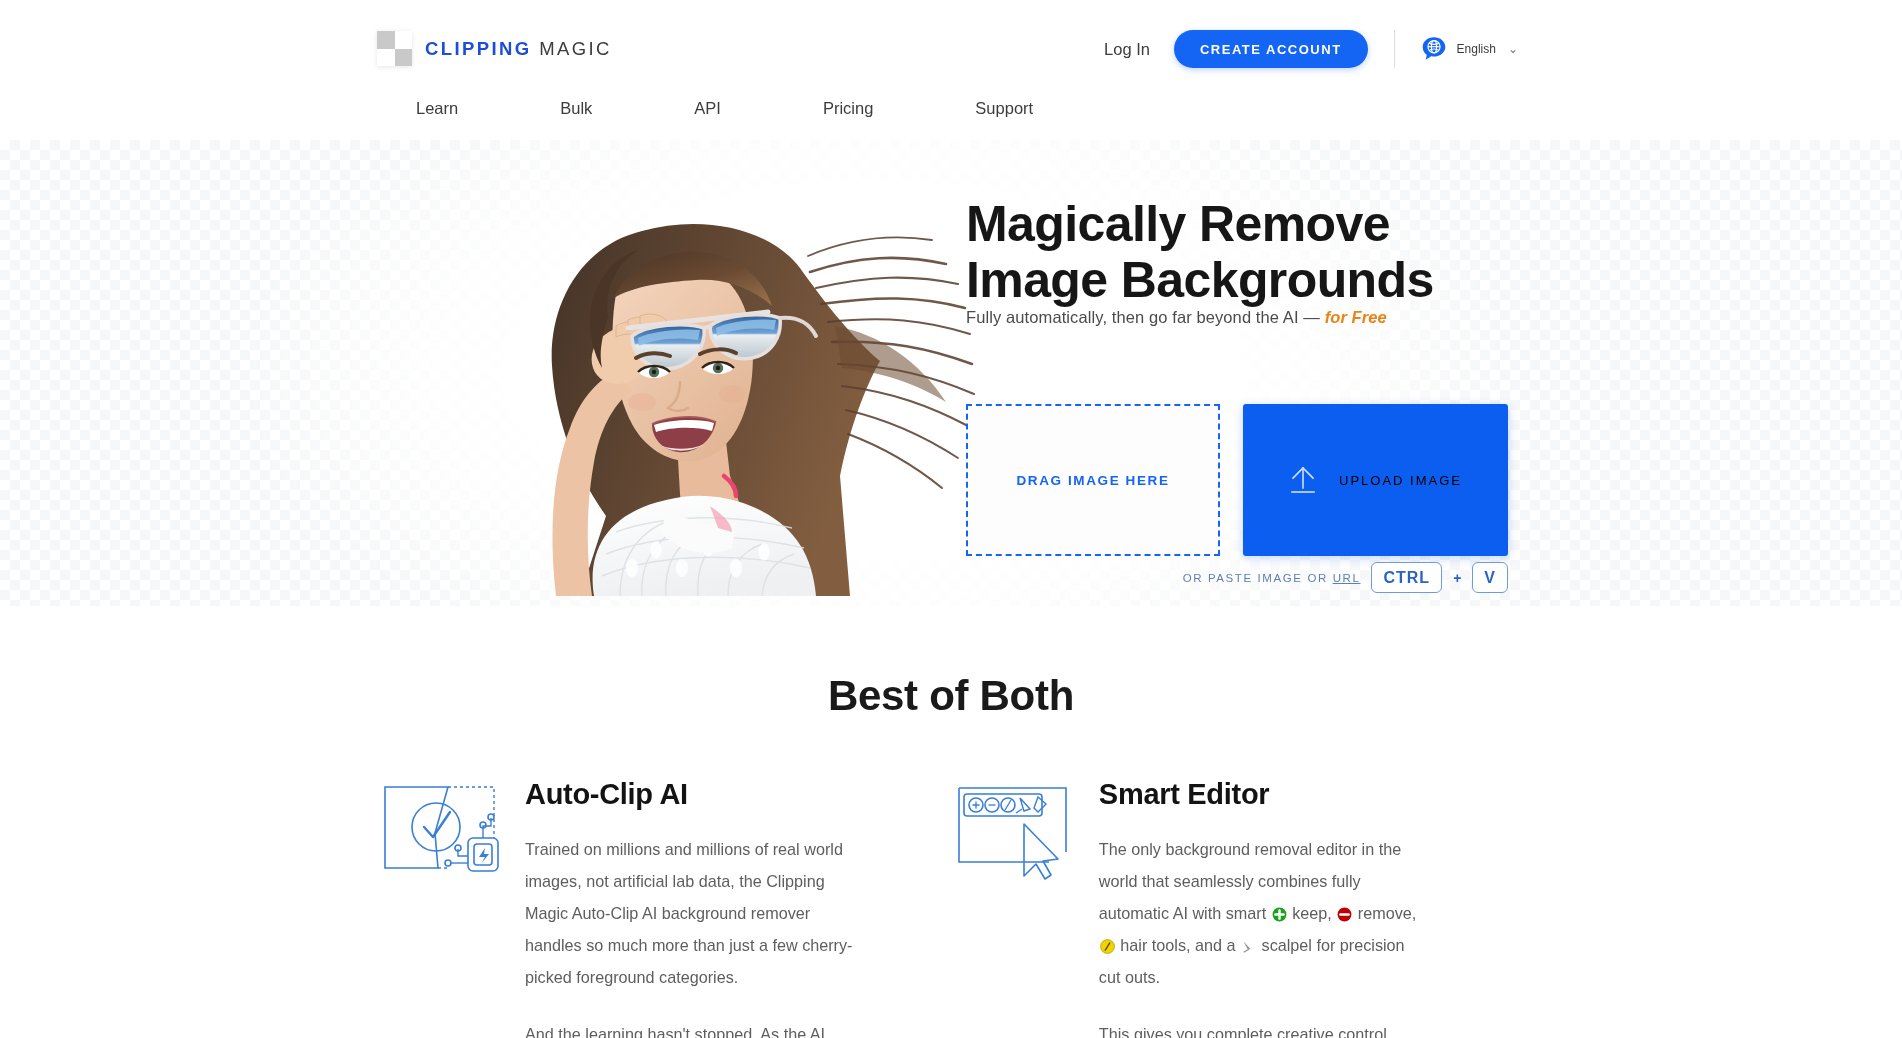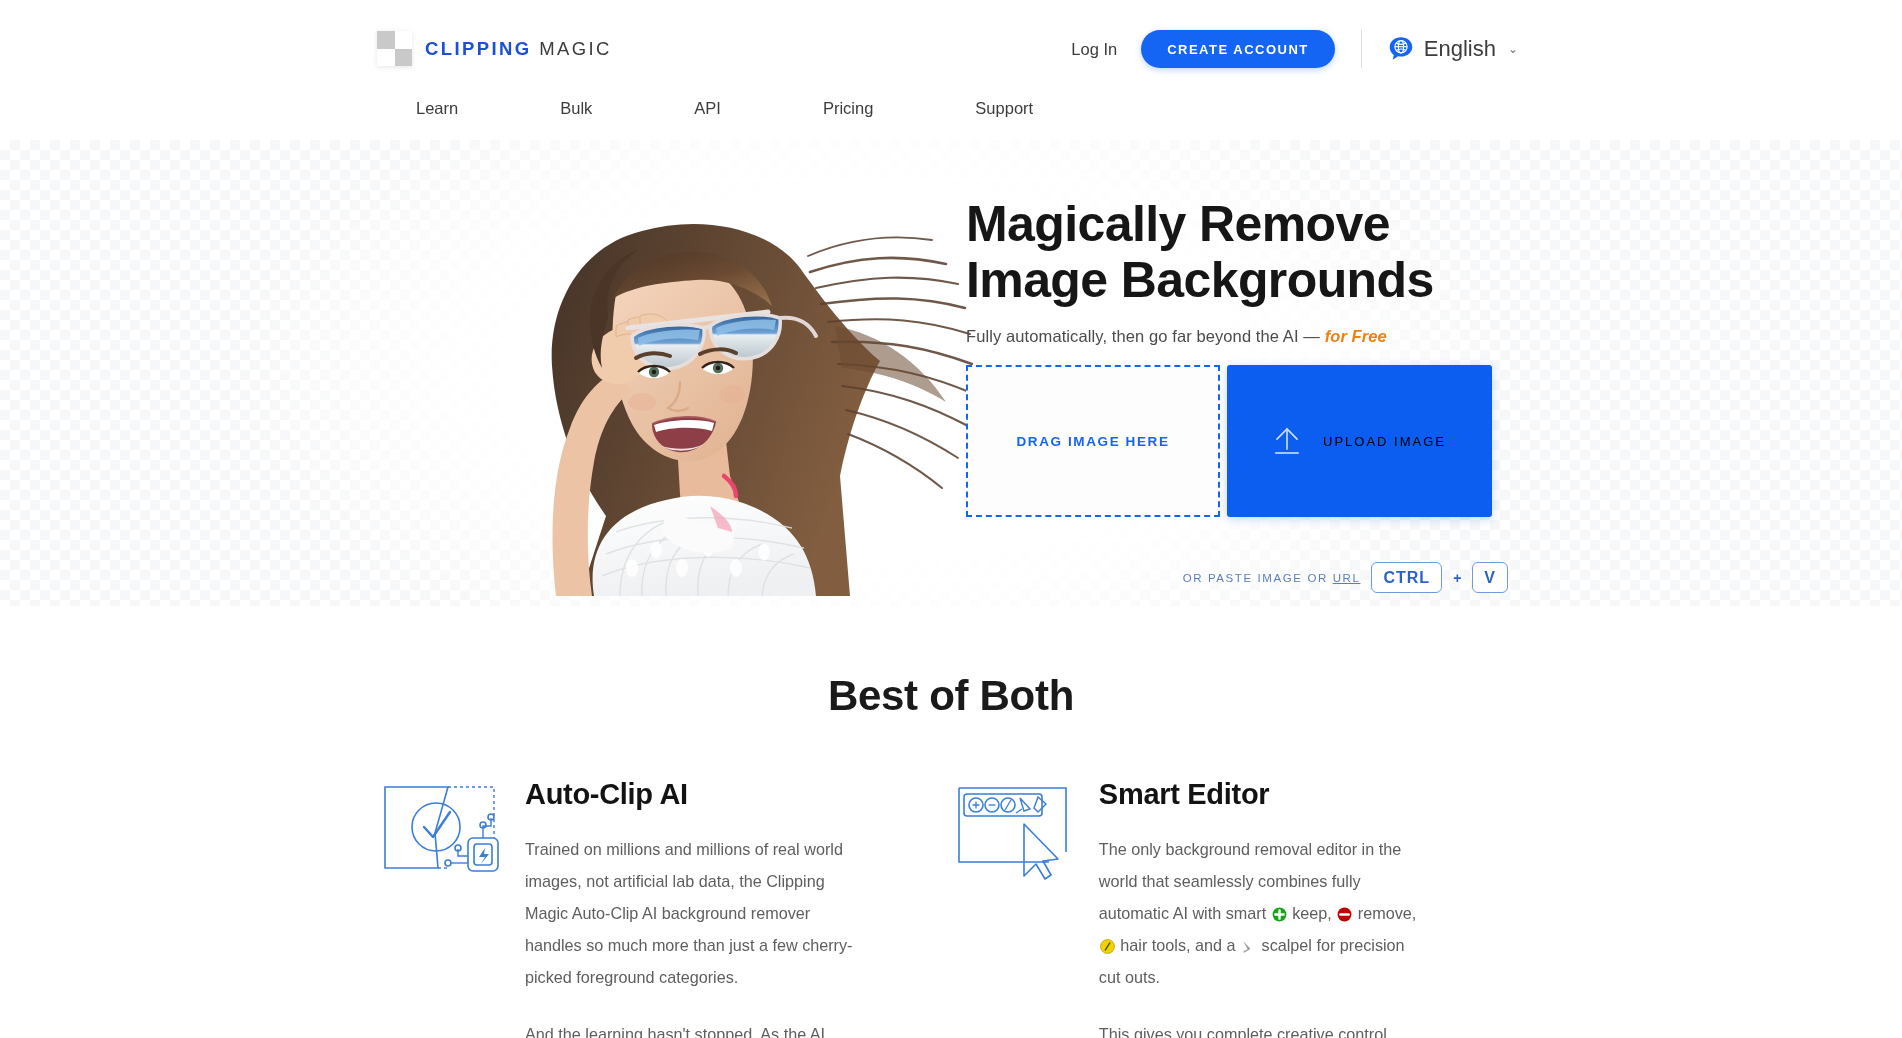--- a/index.html
+++ b/index.html
@@ -107,21 +107,21 @@
     white-space: nowrap;
     box-shadow: 0 2px 6px rgba(21,101,245,0.28);
   }
   .divider-v {
     width: 1px; height: 38px;
     background: #dcdcdc;
     margin: 0 26px;
   }
   .lang { display:flex; align-items:center; gap: 10px; cursor:pointer; }
   .globe-bubble { width: 26px; height: 26px; display:block; }
-  .lang-label { font-size: 22px; color:#3c3c3c; white-space:nowrap; }
+  .lang-label { font-size: 12px; color:#3c3c3c; white-space:nowrap; }
   .chev { font-size: 12px; color:#7a7a7a; margin-left:2px; }
 
   
   .hero { position:absolute; left:0; top:0; width:1902px; height:640px; z-index: 3; }
 
   .hero-photo {
     position: absolute;
     left: 380px; top: 176px;
     width: 600px; height: 435px;
   }
@@ -129,28 +129,27 @@
 
   .hero-copy { position: absolute; left: 966px; top: 196px; width: 640px; }
   .hero-title {
     font-size: 50px;
     line-height: 56px;
     font-weight: 700;
     color: #161616;
     letter-spacing: -0.6px;
   }
   .hero-sub {
-    margin-top: 19px;
     font-size: 16.5px;
     color: #4b4b4b;
     letter-spacing: 0.1px;
   }
   .hero-sub .free { color: #e8831a; font-weight: 700; font-style: italic; }
 
-  .upload-row { position:absolute; left: 966px; top: 365px; display:flex; gap: 7px; }
+  .upload-row { position:absolute; left: 966px; top: 404px; display:flex; gap: 23px; }
   .dropzone {
     width: 254px; height: 152px;
     border: 2px dashed #1565f5;
     background: #fdfdfd;
     display:flex; align-items:center; justify-content:center;
     cursor: pointer;
   }
   .dropzone span {
     font-size: 13.5px; font-weight: 700; color:#1565f5; letter-spacing: 1.6px;
   }

